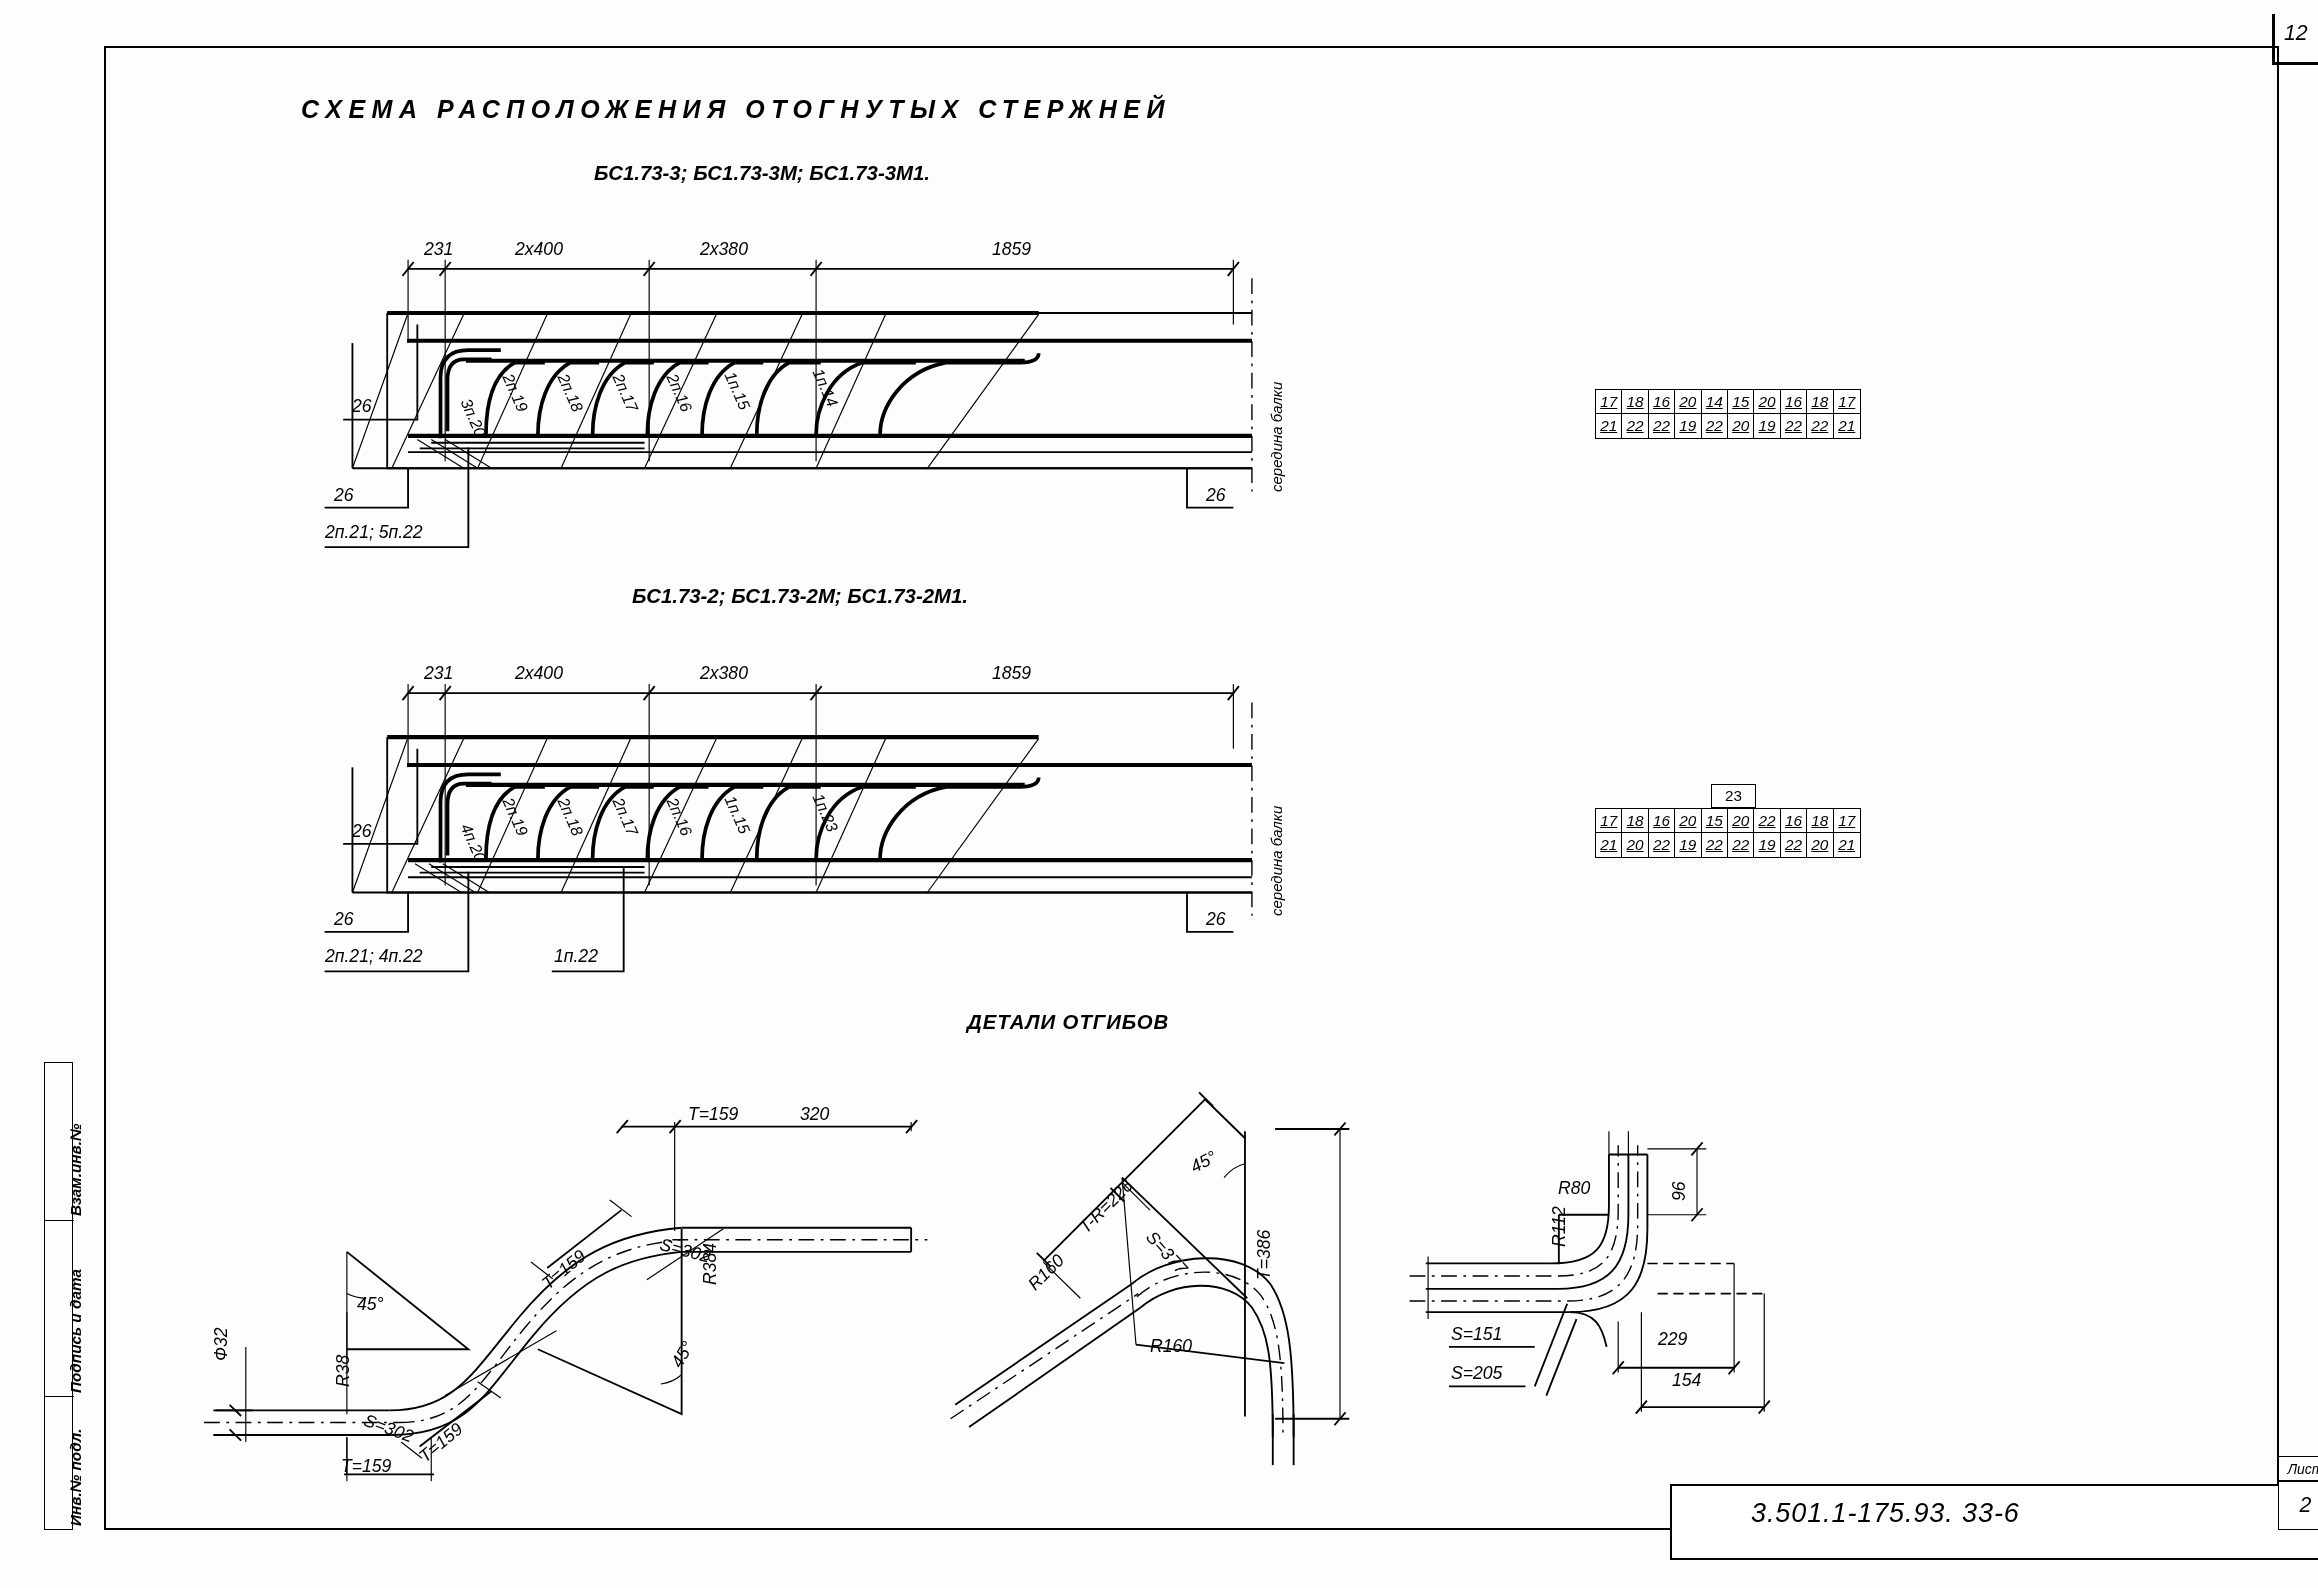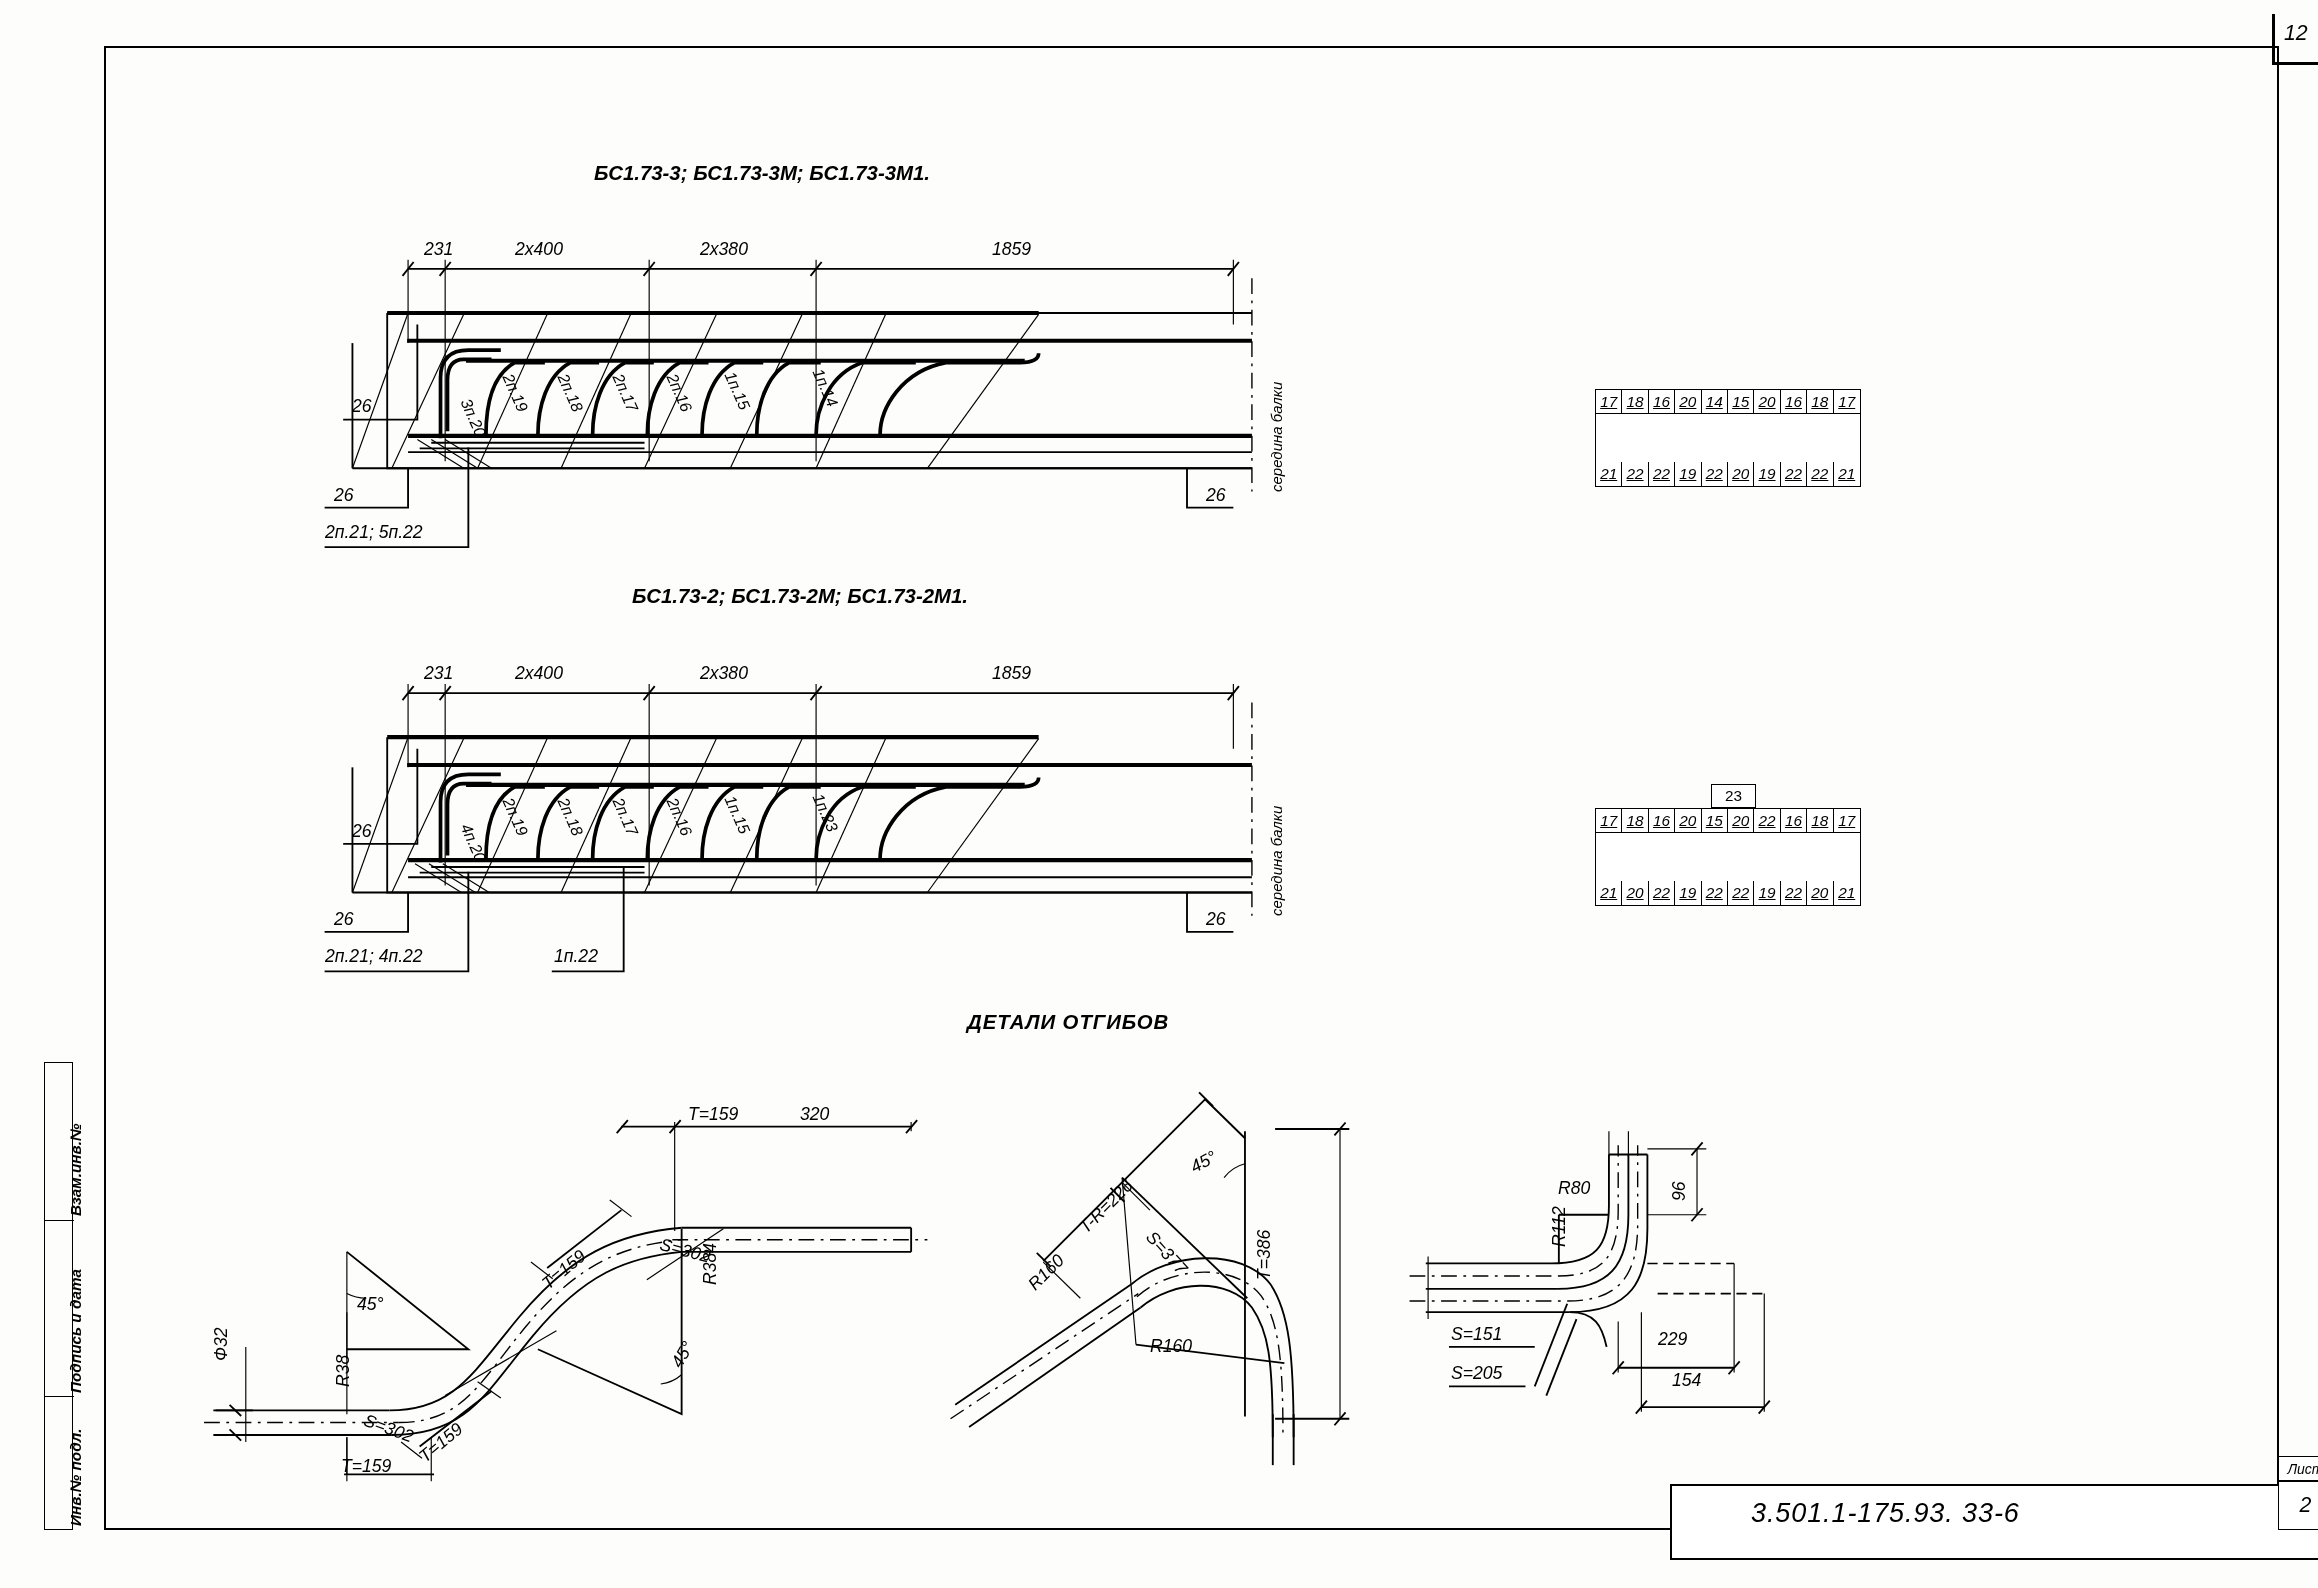--- a/index.html
+++ b/index.html
@@ -31,21 +31,21 @@
   .dim{font-size:17.6px;font-style:italic;}
   .lbl{font-size:16px;font-style:italic;}
   .small{font-size:15px;font-style:italic;}
 
   
   .numtab{position:absolute;border:1.9px solid #000;display:flex;flex-direction:column;background:#fff;}
   .numrow{display:flex;text-decoration:underline;}
   .numcell{width:26.4px;height:24px;border-right:1.4px solid #000;border-bottom:1.4px solid #000;
            display:flex;align-items:center;justify-content:center;
            font-size:15.3px;font-style:italic;box-sizing:border-box;}
-  .numrow:last-child .numcell{border-bottom:none;margin-top:48px;}
+  .numrow:last-child .numcell{border-bottom:none;}
   .numcell:last-child{border-right:none;}
   .toptab{position:absolute;border:1.9px solid #000;width:45px;height:24px;
           display:flex;align-items:center;justify-content:center;font-size:15.3px;
           box-sizing:border-box;background:#fff;}
 
   
   .tb{position:absolute;left:1670px;top:1470px;width:686px;height:76px;
       border:2.3px solid #000;box-sizing:border-box;background:#fff;margin-top:14px;}
   .tb-code{position:absolute;left:79px;top:12px;font-size:27px;font-style:italic;letter-spacing:0.9px;}
   .tb-list{position:absolute;left:2278px;top:1456px;width:55px;height:25px;border:1.9px solid #000;
@@ -80,20 +80,21 @@
       <span class="vtext" style="left:22px;top:153px;">Взам.инв.№</span>
     </div>
     <div class="cell" style="top:158px;height:176px;">
       <span class="vtext" style="left:22px;top:172px;">Подпись и дата</span>
     </div>
     <div class="cell" style="top:334px;height:133px;border-bottom:none;">
       <span class="vtext" style="left:22px;top:129px;">Инв.№ подл.</span>
     </div>
   </div>
 
+  <div class="t maintitle" style="left:301px;top:95px;">СХЕМА РАСПОЛОЖЕНИЯ ОТОГНУТЫХ СТЕРЖНЕЙ</div>
   <div class="t subtitle" style="left:594px;top:162px;">БС1.73-3;  БС1.73-3М;  БС1.73-3М1.</div>
 
   <svg width="2355" height="1588" viewBox="0 0 5079 3425">
 
     <line class="ln med" x1="880" y1="580" x2="2660" y2="580"></line>
     <line class="ln thin" x1="880" y1="560" x2="880" y2="740"></line>
     <line class="ln thin" x1="960" y1="560" x2="960" y2="995"></line>
     <line class="ln thin" x1="1400" y1="560" x2="1400" y2="995"></line>
     <line class="ln thin" x1="1760" y1="560" x2="1760" y2="995"></line>
     <line class="ln thin" x1="2660" y1="560" x2="2660" y2="700"></line>

